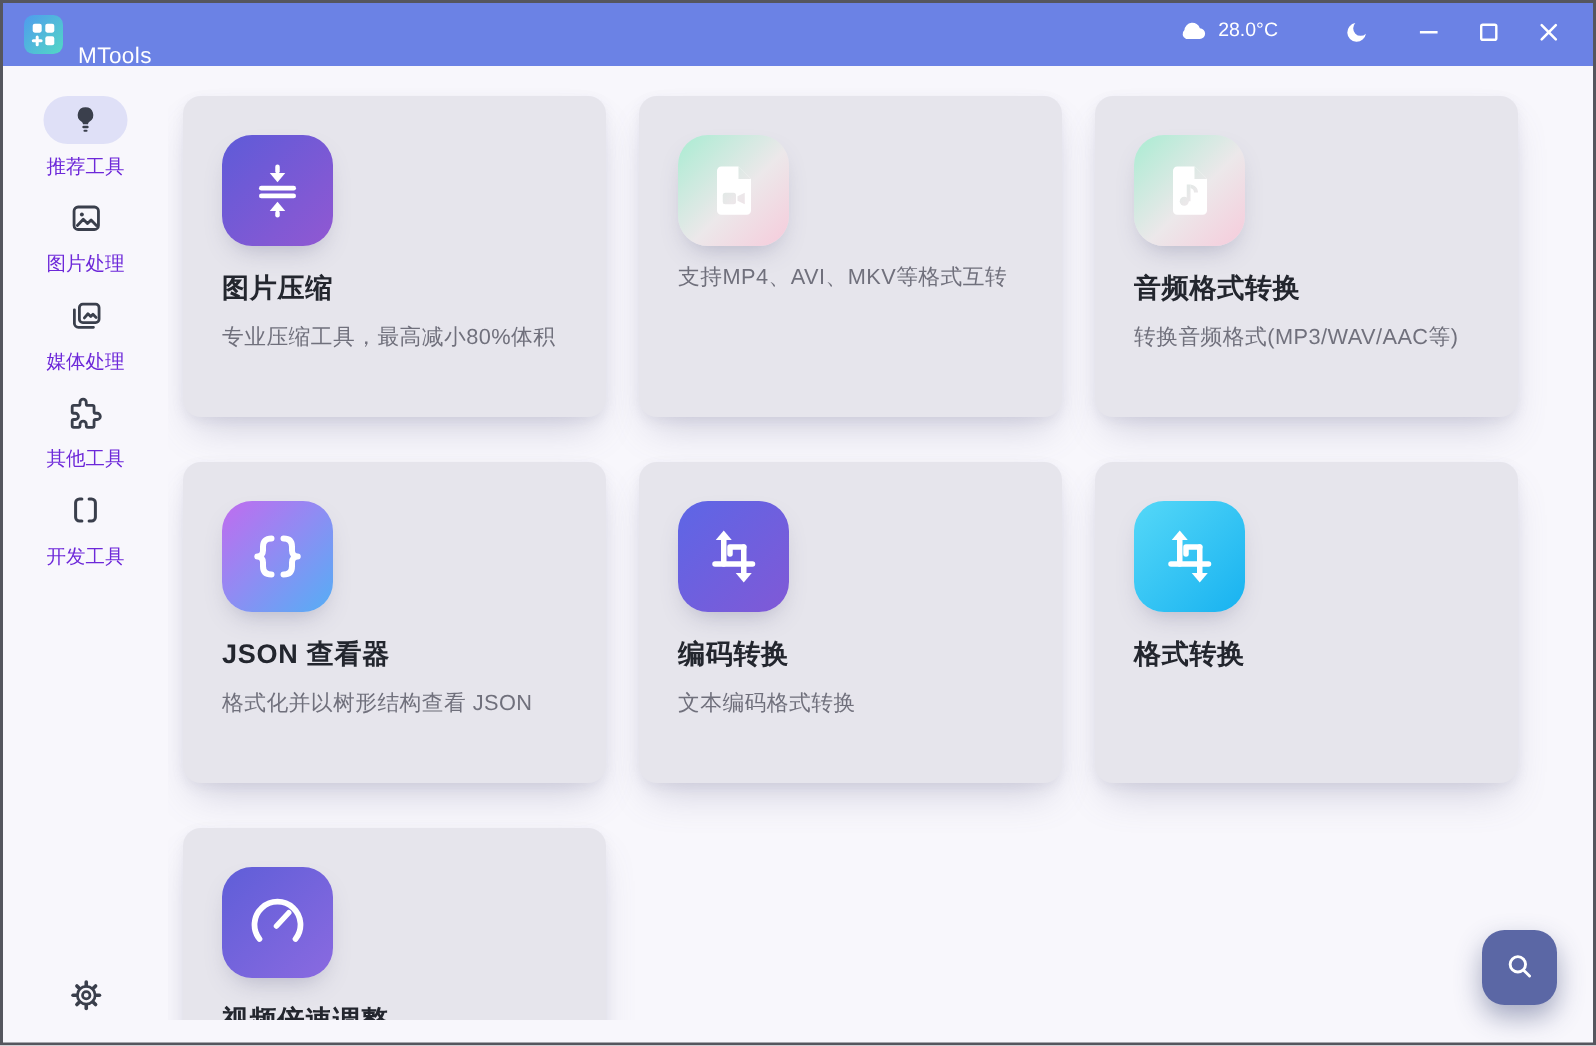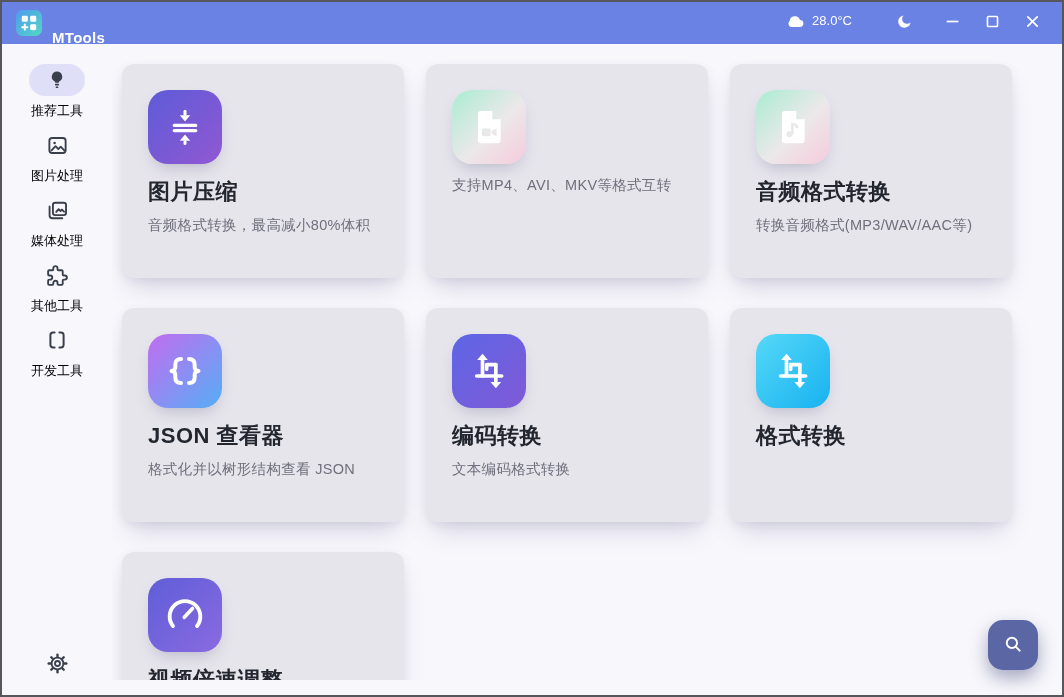--- a/index.html
+++ b/index.html
@@ -7,37 +7,37 @@
   .window {
     position:relative; width:1064px; height:697px;
     background:#f8f7fc; border:2px solid #55565e; overflow:hidden;
   }
   
   .titlebar {
     height:42px; background:#6b82e5; display:flex; align-items:center;
     padding:0 16px 0 14px; color:#fff;
   }
   .app-icon { width:26px; height:26px; margin-right:10px; flex:0 0 auto; }
-  .app-name { font-size:15px; font-weight:bold; letter-spacing:.3px;margin-top:28px; }
+  .app-name { font-size:15px; font-weight:normal; letter-spacing:.3px;margin-top:28px; }
   .tb-spacer { flex:1; }
   .weather { display:flex; gap:6px; margin-right:26px; }
   .weather .temp { font-size:13px; }
   .tb-btn {
     background:none; border:none; color:#fff; cursor:pointer;
     display:flex; align-items:center; justify-content:center;
     width:28px; height:28px; margin-left:12px;
   }
   .tb-btn.theme { margin-right:8px; }
   
   .body { display:flex; height:651px; }
   .sidebar { width:110px; position:relative; padding-top:20px; flex:0 0 auto; }
   .nav-item { display:flex; flex-direction:column; align-items:center; margin-bottom:9px; cursor:pointer; }
   .nav-icon-wrap { width:56px; height:32px; border-radius:16px; display:flex; align-items:center; justify-content:center; }
   .nav-item.active .nav-icon-wrap { background:#dfe0f7; }
-  .nav-label { margin-top:6px; font-size:13px; color:#000000; }
+  .nav-label { margin-top:6px; font-size:13px; color:#6d28d9; }
   .settings-btn { position:absolute; bottom:16px; left:50%; transform:translateX(-50%);
     background:none; border:none; cursor:pointer; width:28px; height:28px;
     display:flex; align-items:center; justify-content:center; }
   
   .main { flex:1; position:relative; }
   .cards-clip { height:636px; overflow:hidden; padding:20px 10px 0 10px; }
   .grid {
     display:grid; grid-template-columns:repeat(3,282px);
     grid-auto-rows:214px; column-gap:22px; row-gap:30px;
   }
@@ -45,21 +45,21 @@
     background:#e6e5ec; border-radius:12px; padding:26px; height:214px;
     box-shadow:0 14px 26px -8px rgba(110,110,145,.30), 0 3px 8px rgba(120,120,150,.10);
     cursor:pointer;
   }
   .tool-icon {
     width:74px; height:74px; border-radius:20px;
     display:flex; align-items:center; justify-content:center;
     box-shadow:0 8px 16px -6px rgba(90,90,130,.35);
   }
   .tool-icon svg { width:40px; height:40px; }
-  .card-title { margin-top:16px; font-size:22px; font-weight:bold; color:#23262e; letter-spacing:.5px; line-height:24px; }
+  .card-title { margin-top:16px; font-size:18px; font-weight:bold; color:#23262e; letter-spacing:.5px; line-height:24px; }
   .card-desc { margin-top:10px; font-size:14.5px; color:#70707c; line-height:1.52; letter-spacing:.3px; }
   
   .g1 { background:linear-gradient(135deg,#5e5bd8,#9158d2); }
   .g2 { background:linear-gradient(135deg,#97f2c5,#59d69c); }
   .g3 { background:linear-gradient(135deg,#a9ecd2 0%,#ece8ea 55%,#f6cbdb 100%); }
   .g5 { background:linear-gradient(135deg,#c06cef 0%,#8f8cf3 48%,#55aef5 100%); }
   .g6 { background:linear-gradient(135deg,#5d66e6,#8059d6); }
   .g7 { background:linear-gradient(135deg,#55d8f8,#18b2f0); }
   .g8 { background:linear-gradient(135deg,#5f5ed8,#8a6ae0); }
   
@@ -224,21 +224,21 @@
               <svg viewBox="0 0 24 24" fill="#fff">
                 <rect x="4.6" y="10.1" width="14.8" height="1.9" rx=".95"></rect>
                 <rect x="4.6" y="13.2" width="14.8" height="1.9" rx=".95"></rect>
                 <rect x="11.1" y="1.6" width="1.8" height="3.6" rx=".9"></rect>
                 <polygon points="12,8.7 8.9,5 15.1,5"></polygon>
                 <rect x="11.1" y="20" width="1.8" height="2.8" rx=".9"></rect>
                 <polygon points="12,16.5 8.9,20.2 15.1,20.2"></polygon>
               </svg>
             </div>
             <div class="card-title">图片压缩</div>
-            <div class="card-desc">音频格式转换，最高减小80%体积</div>
+            <div class="card-desc">专业压缩工具，最高减小80%体积</div>
           </div>
 
 
           <div class="card">
             <div class="tool-icon g3">
               <svg viewBox="0 0 24 24">
                 <defs>
                     <mask id="mv">
                   <rect width="24" height="24" fill="#000"></rect>
                   <path d="M7.1 2.4h6.9l5 5V20a1.7 1.7 0 0 1-1.7 1.7H7.1A1.7 1.7 0 0 1 5.4 20V4.1a1.7 1.7 0 0 1 1.7-1.7z" fill="#fff"></path>

